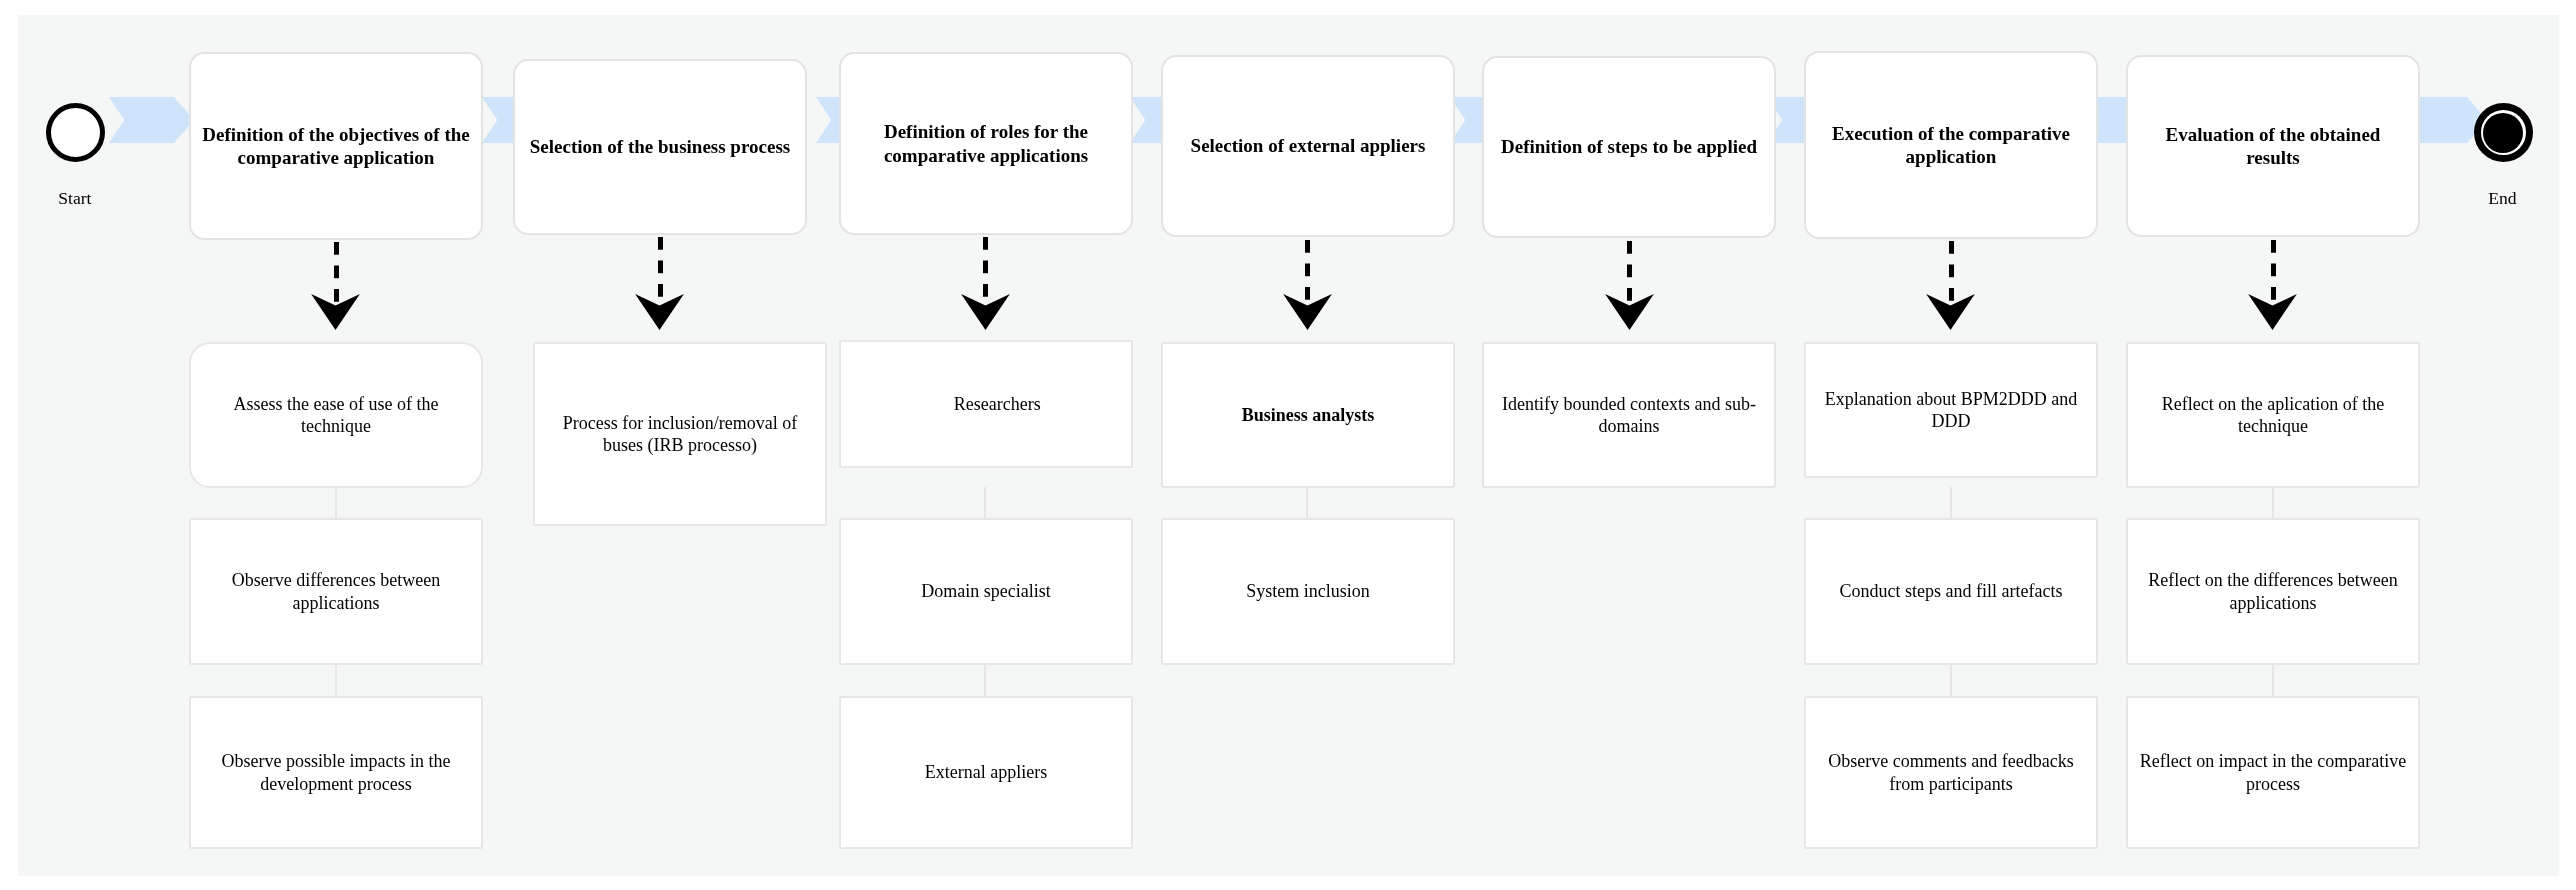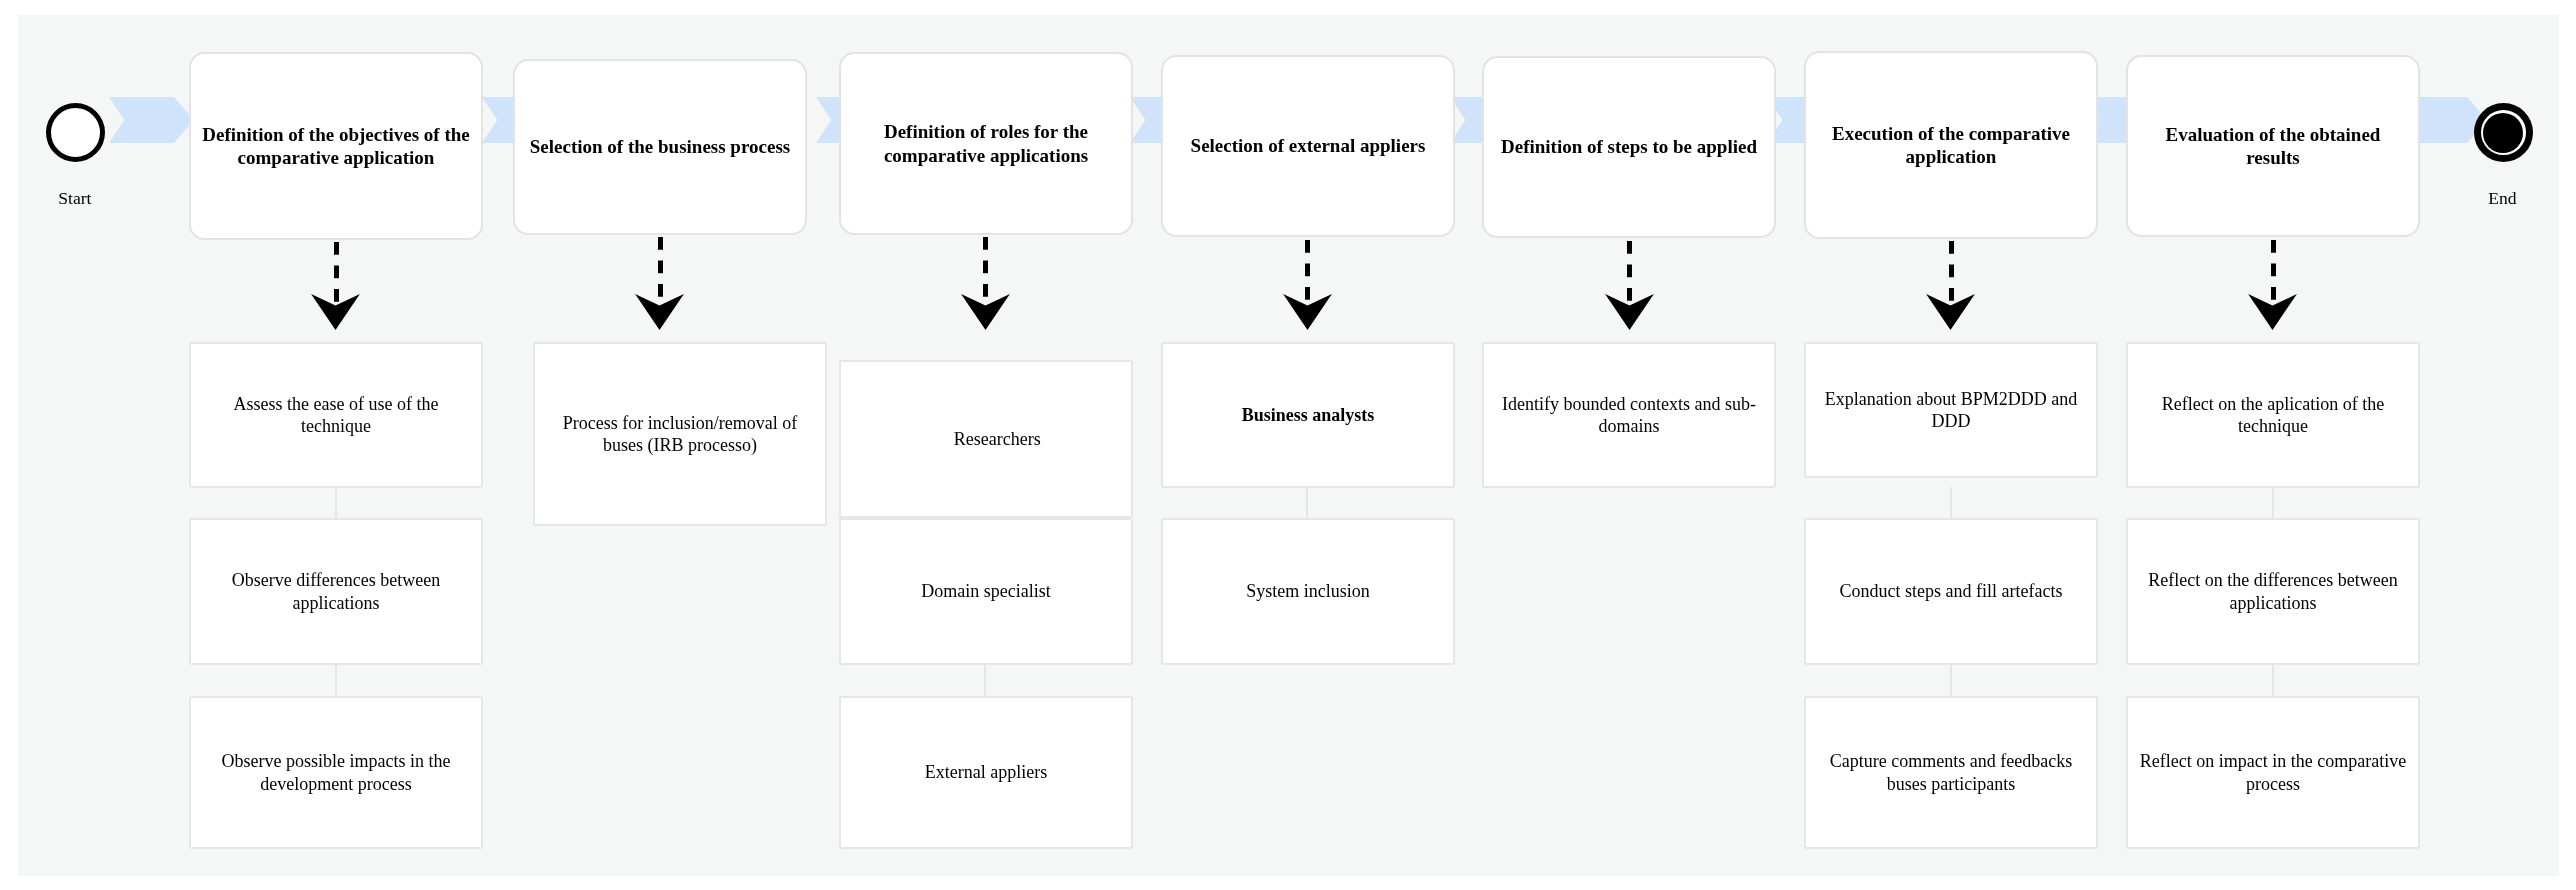--- a/index.html
+++ b/index.html
@@ -179,35 +179,35 @@
   <div class="stack-link" style="left:984px;top:665px;height:30.5px;"></div>
 
   <div class="stack-link" style="left:1306px;top:487px;height:30.5px;"></div>
 
   <div class="stack-link" style="left:1950px;top:487px;height:30.5px;"></div>
   <div class="stack-link" style="left:1950px;top:665px;height:30.5px;"></div>
 
   <div class="stack-link" style="left:2272px;top:487px;height:30.5px;"></div>
   <div class="stack-link" style="left:2272px;top:665px;height:30.5px;"></div>
 
-  <div class="sub" style="left:189px;top:342px;width:294px;height:146px;">
+  <div class="sub" style="left:189px;top:342px;width:294px;height:146px;border-radius:21px;">
     <span>Assess the ease of use of the technique</span>
   </div>
   <div class="sub" style="left:189px;top:518px;width:294px;height:147px;">
     <span>Observe differences between applications</span>
   </div>
   <div class="sub" style="left:189px;top:696px;width:294px;height:153px;">
     <span>Observe possible impacts in the development process</span>
   </div>
 
   <div class="sub" style="left:533px;top:342px;width:294px;height:184px;justify-content:flex-end;">
     <span>Process for inclusion/removal of buses (IRB processo)</span>
   </div>
 
-  <div class="sub" style="left:839px;top:360px;width:294px;height:158px;padding-left:32px;">
+  <div class="sub" style="left:839px;top:340px;width:294px;height:128px;padding-left:32px;">
     <span>Researchers</span>
   </div>
   <div class="sub" style="left:839px;top:518px;width:294px;height:147px;">
     <span>Domain specialist</span>
   </div>
   <div class="sub" style="left:839px;top:696px;width:294px;height:153px;">
     <span>External appliers</span>
   </div>
 
   <div class="sub" style="left:1161px;top:342px;width:294px;height:146px;font-weight:bold;">
@@ -221,21 +221,21 @@
     <span>Identify bounded contexts and sub-domains</span>
   </div>
 
   <div class="sub" style="left:1804px;top:342px;width:294px;height:136px;">
     <span>Explanation about BPM2DDD and DDD</span>
   </div>
   <div class="sub" style="left:1804px;top:518px;width:294px;height:147px;">
     <span>Conduct steps and fill artefacts</span>
   </div>
   <div class="sub" style="left:1804px;top:696px;width:294px;height:153px;">
-    <span>Capture comments and feedbacks buses participants</span>
+    <span>Observe comments and feedbacks from participants</span>
   </div>
 
   <div class="sub" style="left:2126px;top:342px;width:294px;height:146px;">
     <span>Reflect on the aplication of the technique</span>
   </div>
   <div class="sub" style="left:2126px;top:518px;width:294px;height:147px;">
     <span>Reflect on the differences between applications</span>
   </div>
   <div class="sub" style="left:2126px;top:696px;width:294px;height:153px;">
     <span>Reflect on impact in the comparative process</span>

